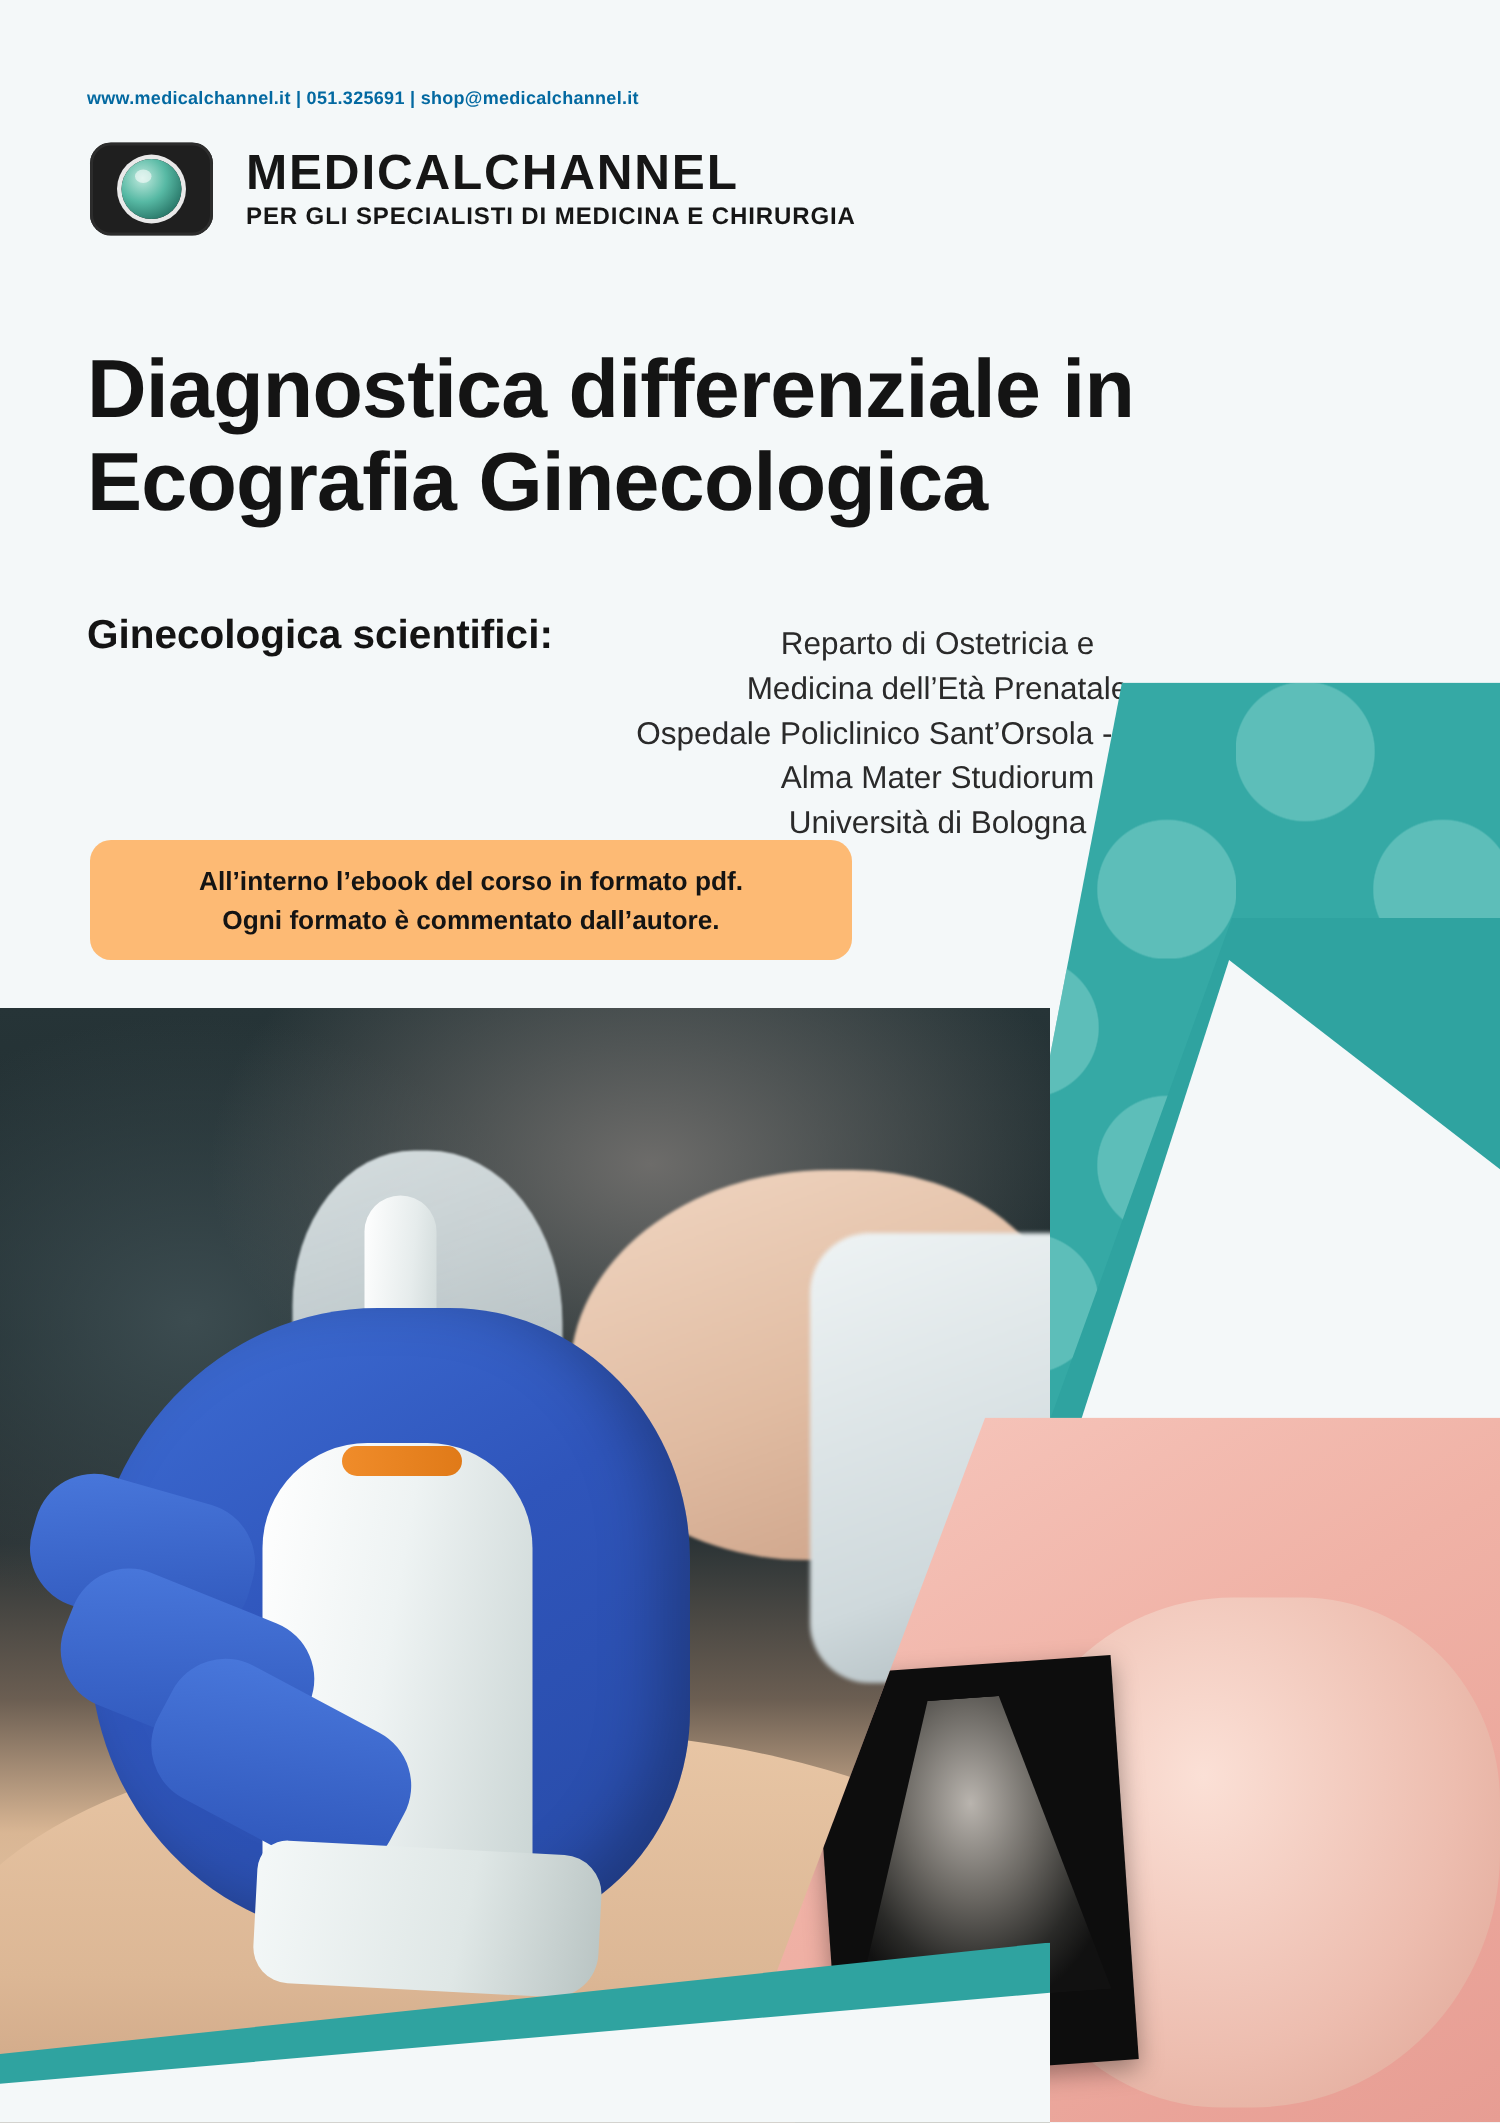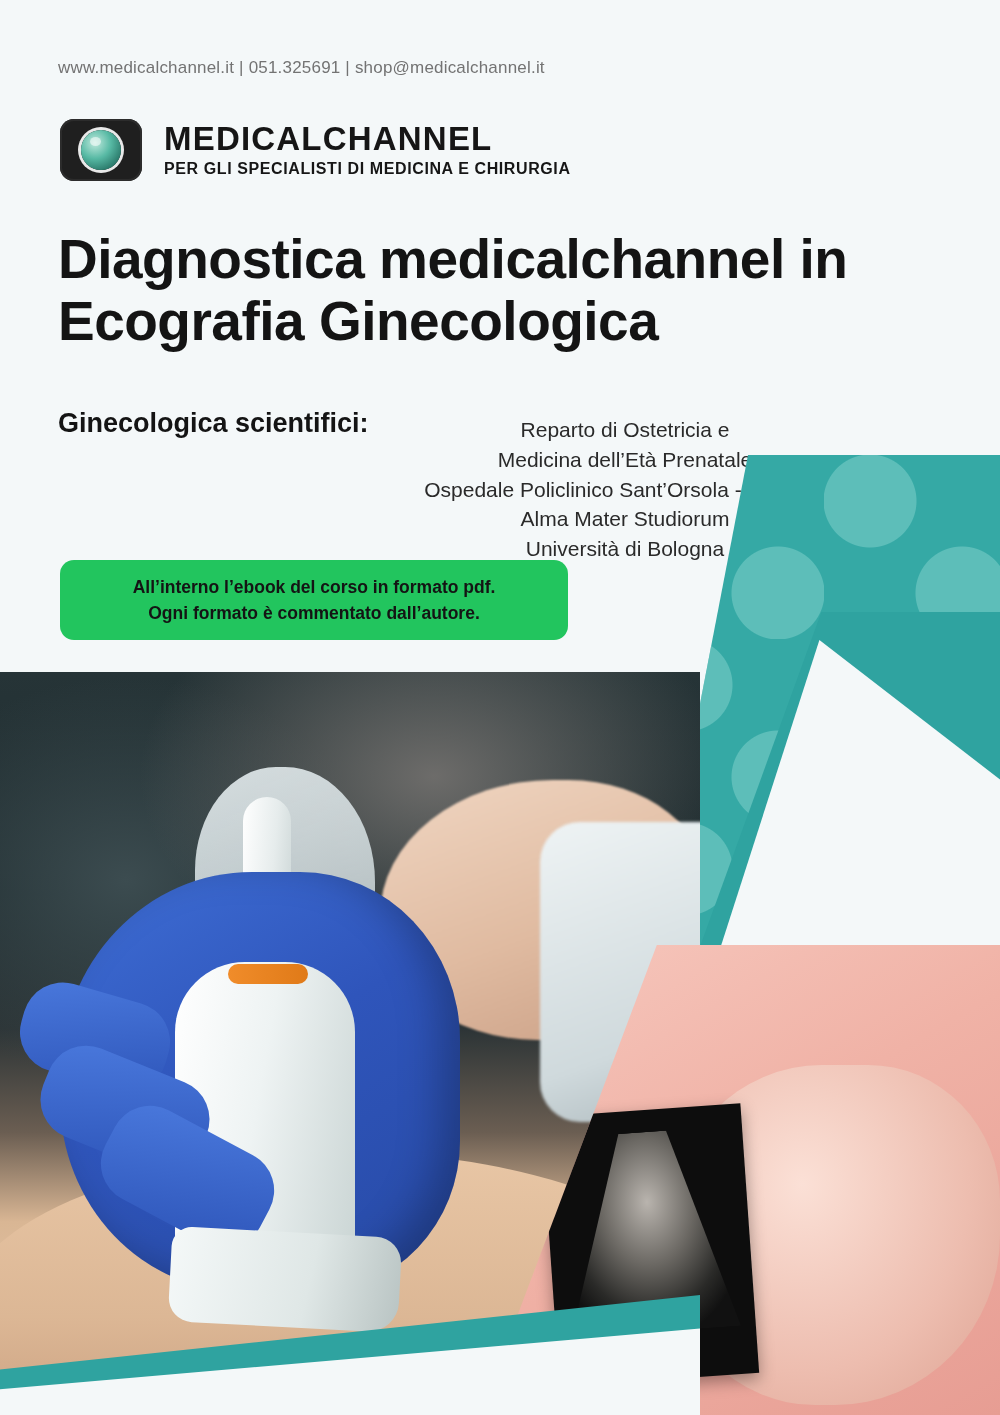--- a/index.html
+++ b/index.html
@@ -16,34 +16,33 @@
     height: 1415px;
     background: #f4f8f9;
     overflow: hidden;
   }
 
   
   .contact-line {
     position: absolute;
     left: 58px;
     top: 58px;
-    font-size: 17px;
-    font-weight: normal;
-    color: #737373;
+    font-size: 12px;
+    font-weight: bold;
+    color: #0369a1;
     letter-spacing: 0.2px;
   }
 
   .brand {
     position: absolute;
     left: 60px;
     top: 95px;
     display: flex;
     align-items: center;
     gap: 22px;
-    margin-top: 24px;
   }
   .brand-logo {
     width: 82px;
     height: 62px;
     background: #1f1f1f;
     border-radius: 14px;
     position: relative;
     box-shadow: inset 0 0 0 2px #2c2c2c;
   }
   .brand-logo .globe {
@@ -128,21 +127,21 @@
     color: #2a2a2a;
   }
 
   
   .badge {
     position: absolute;
     left: 60px;
     top: 560px;
     width: 508px;
     height: 80px;
-    background: #22c55e;
+    background: #fdba74;
     border-radius: 14px;
     display: flex;
     flex-direction: column;
     align-items: center;
     justify-content: center;
     gap: 5px;
   }
   .badge div {
     font-size: 17.5px;
     font-weight: bold;
@@ -390,21 +389,21 @@
   <div class="brand">
     <div class="brand-logo">
       <div class="globe"></div>
     </div>
     <div class="brand-text">
       <div class="brand-name">MEDICALCHANNEL</div>
       <div class="brand-tag">PER GLI SPECIALISTI DI MEDICINA E CHIRURGIA</div>
     </div>
   </div>
 
-  <div class="title">Diagnostica medicalchannel in Ecografia Ginecologica</div>
+  <div class="title">Diagnostica differenziale in Ecografia Ginecologica</div>
 
   <div class="resp-label">Ginecologica scientifici:</div>
 
   <div class="affiliation" style="white-space: pre-line;">Reparto di Ostetricia e
 Medicina dell’Età Prenatale
 Ospedale Policlinico Sant’Orsola - Malpighi
 Alma Mater Studiorum
 Università di Bologna</div>
 
   <div class="badge">

